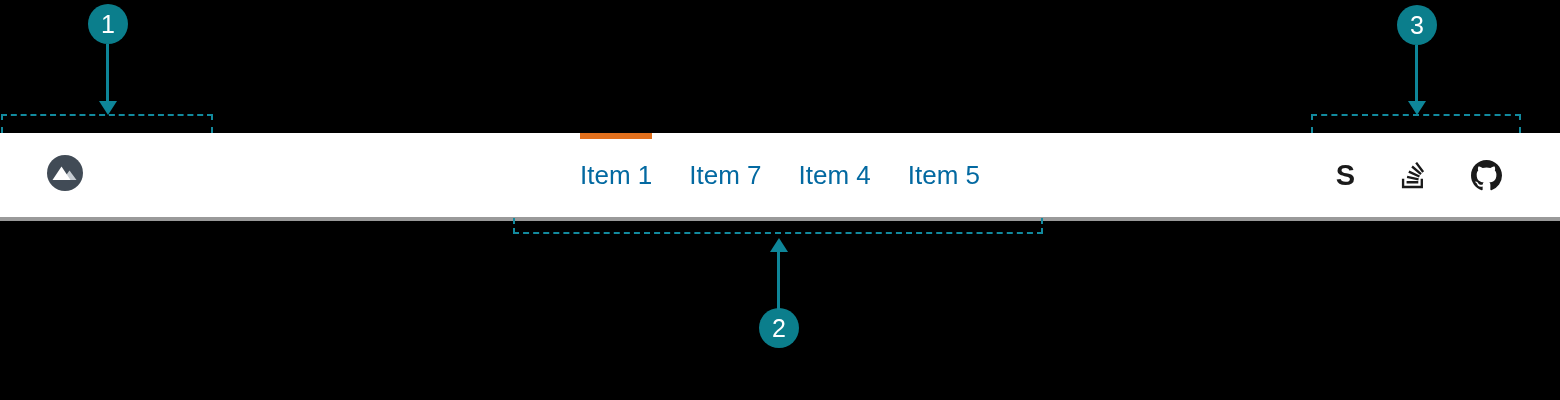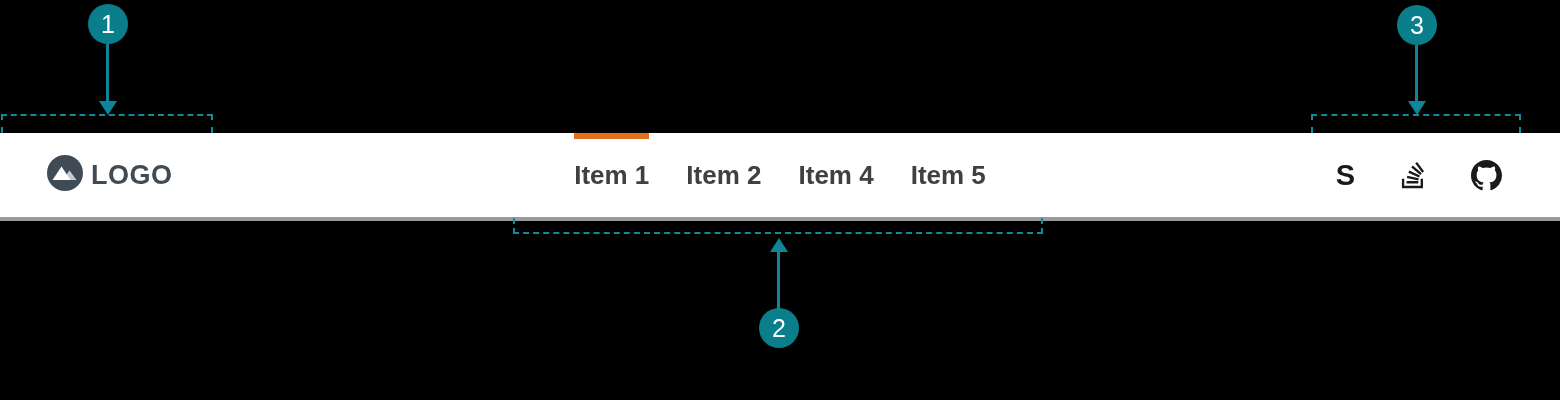--- a/index.html
+++ b/index.html
@@ -22,21 +22,21 @@
   }
   .logo-text{
     font-size:27px;font-weight:bold;color:#414b56;letter-spacing:0.5px;
   }
   .nav-items{
     position:absolute;left:0;top:0;width:100%;height:100%;
     display:flex;justify-content:center;gap:37px;
   }
   .nav-item{
     position:relative;height:100%;display:flex;align-items:center;
-    font-size:26px;color:#404040;cursor:pointer;white-space:nowrap;font-weight:bold;
+    font-size:26px;color:#0369a1;cursor:pointer;white-space:nowrap;
   }
   .active-indicator{
     position:absolute;top:0;left:0;right:0;height:6px;background:#e2701d;
   }
   .social{
     position:absolute;right:58px;top:0;height:100%;
     display:flex;align-items:center;gap:46px;
   }
   .social .icon{display:flex;align-items:center;justify-content:center;cursor:pointer;}
   .s-glyph{font-size:29px;font-weight:700;color:#1a1a1a;line-height:1;}
@@ -66,30 +66,29 @@
   <div class="navbar">
 
     <div class="logo">
       <span class="icon">
         <svg width="36" height="36" viewBox="0 0 36 36">
           <circle cx="18" cy="18" r="18" fill="#414b56"></circle>
           <polygon points="22.5,15.5 29.5,25 15.5,25" fill="#c6ccd2"></polygon>
           <polygon points="14.5,11.5 23.5,25 5.5,25" fill="#ffffff"></polygon>
         </svg>
       </span>
-      <span class="logo-text">LOGO</span>
     </div>
 
     <div class="nav-items">
       <div class="nav-item active">
         <span class="active-indicator"></span>
         <span>Item 1</span>
       </div>
       <div class="nav-item">
-        <span>Item 2</span>
+        <span>Item 7</span>
       </div>
       <div class="nav-item">
         <span>Item 4</span>
       </div>
       <div class="nav-item">
         <span>Item 5</span>
       </div>
     </div>
 
     <div class="social">

